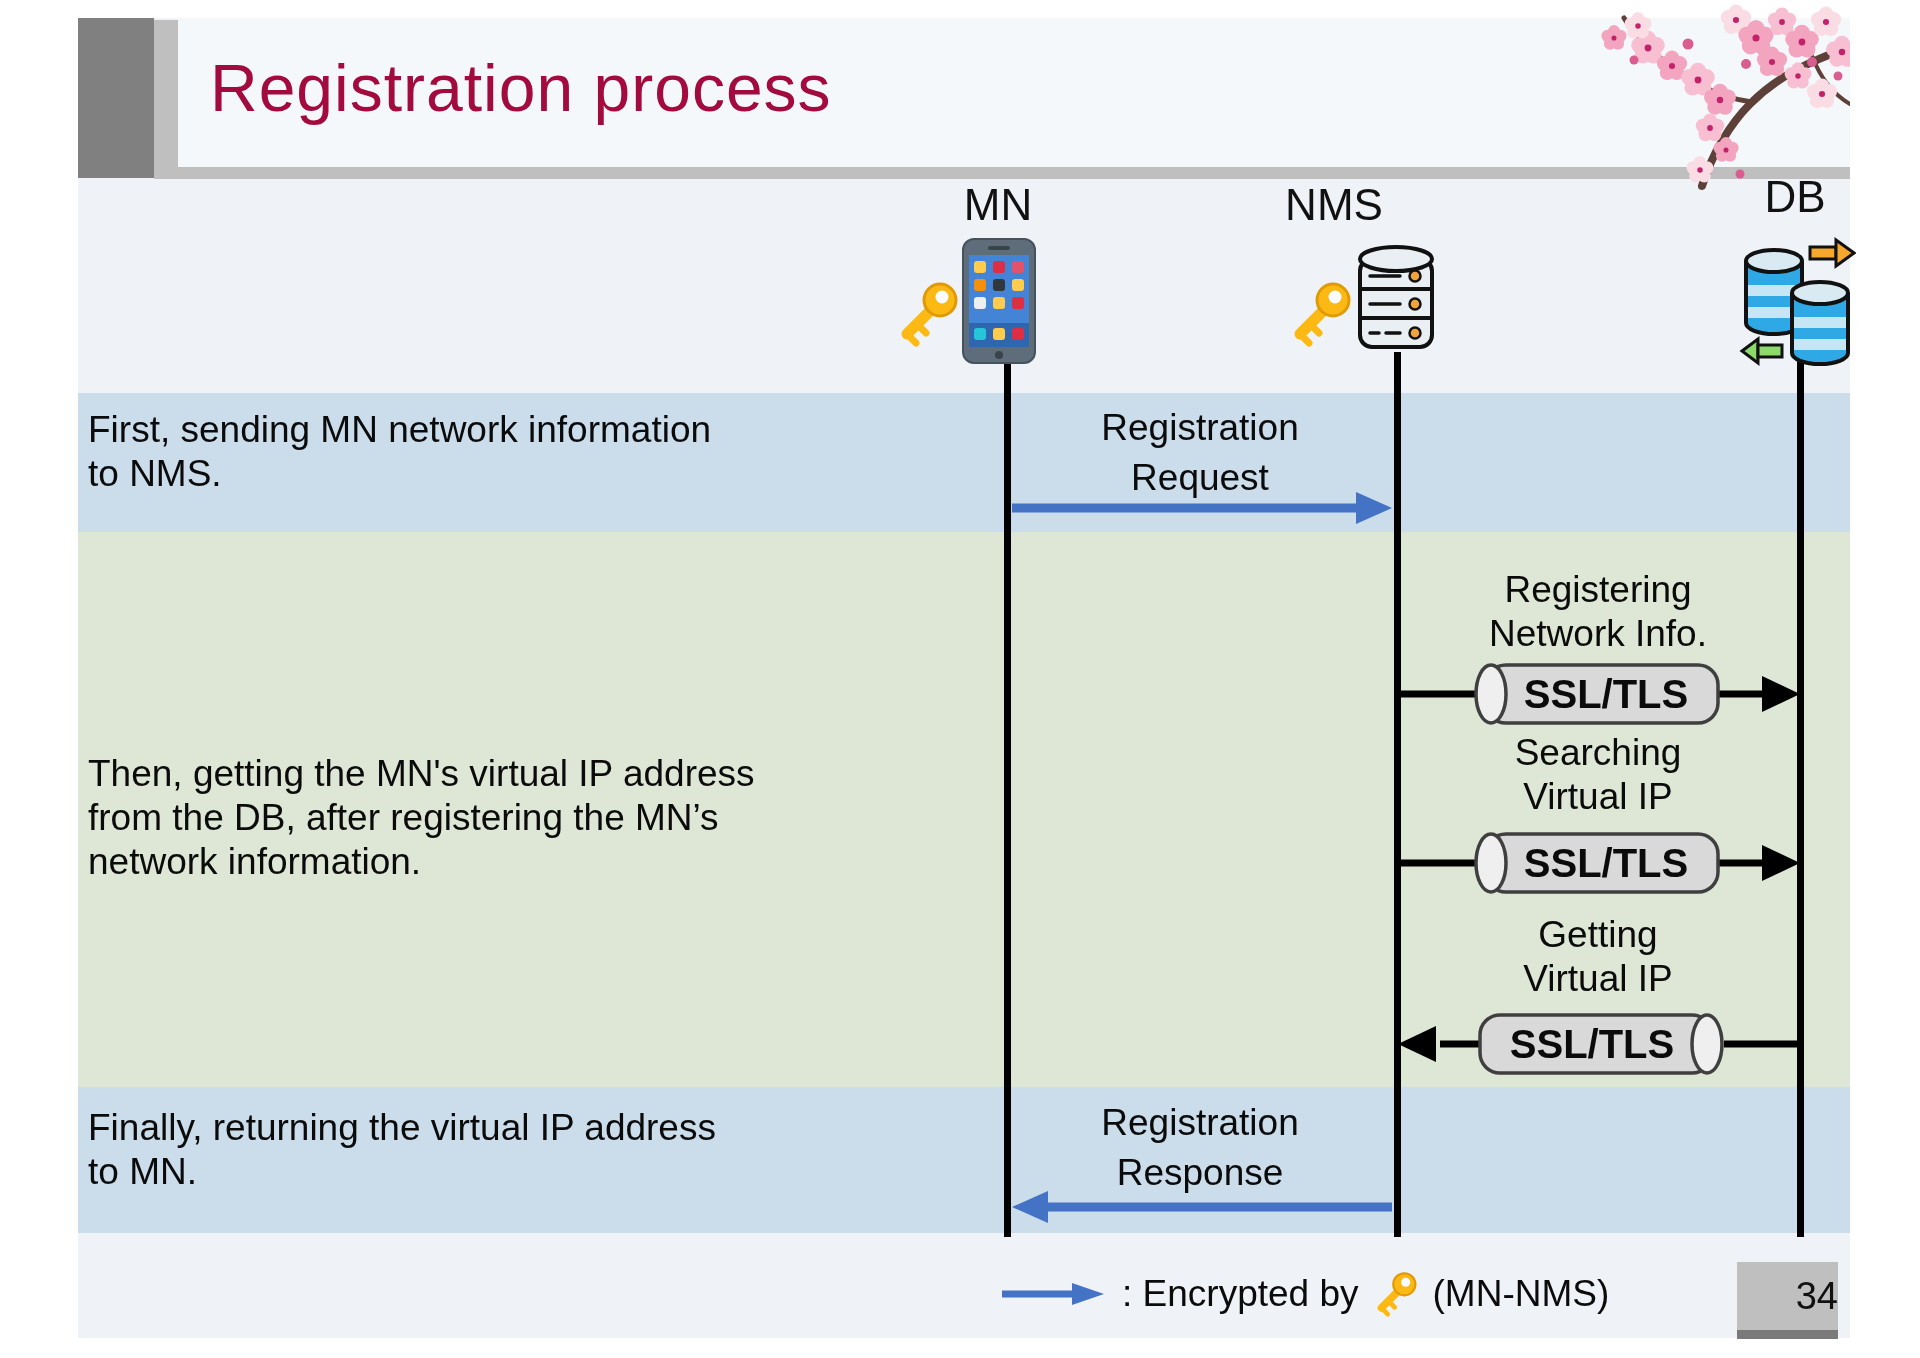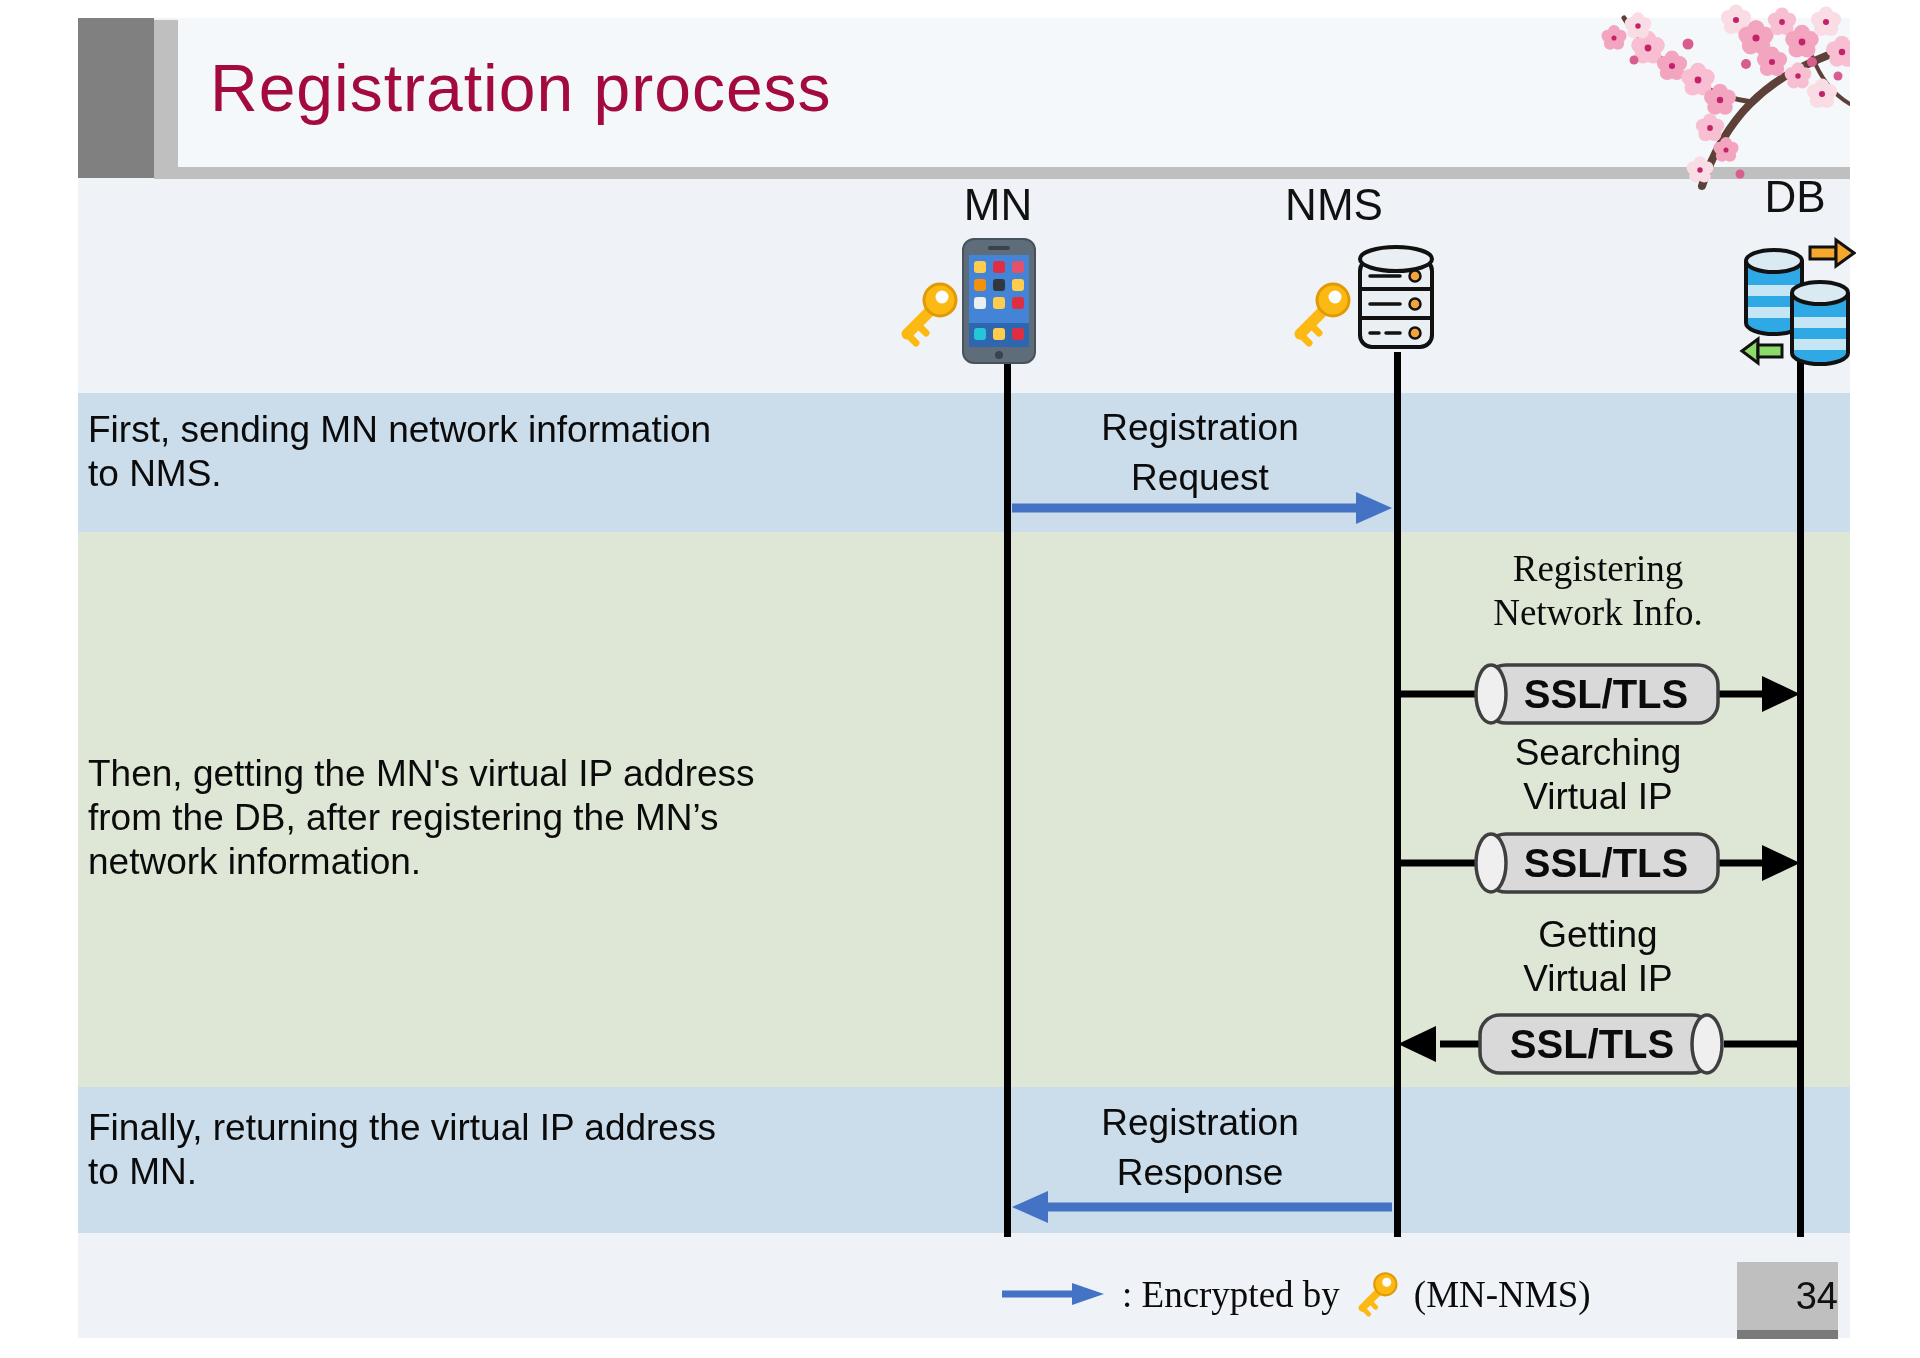--- a/index.html
+++ b/index.html
@@ -40,38 +40,38 @@
 
   
   .msg-label{font-size:37px;line-height:50px;text-align:center;color:#0b0b0b;}
   #msg-request-label{left:1035px;top:403px;width:330px;}
   #msg-response-label{left:1035px;top:1098px;width:330px;}
   #arrow-request{left:1010px;top:490px;}
   #arrow-response{left:1010px;top:1189px;}
 
   
   .op-label{font-size:37px;line-height:44px;text-align:center;color:#0b0b0b;}
-  #op-1-label{left:1468px;top:547px;width:260px;font-family:Liberation Serif, serif;}
+  #op-1-label{left:1468px;top:568px;width:260px;}
   #op-2-label{left:1478px;top:731px;width:240px;}
   #op-3-label{left:1498px;top:913px;width:200px;}
   #op-1-tunnel{left:1394px;top:652px;}
   #op-2-tunnel{left:1394px;top:821px;}
   #op-3-tunnel{left:1394px;top:1002px;}
   .tunnel-text{font-family:"Liberation Sans",sans-serif;font-weight:bold;font-size:40px;fill:#0b0b0b;}
 
   
   #key-mn{left:895px;top:278px;}
   #phone-mn{left:962px;top:238px;}
   #key-nms{left:1288px;top:278px;}
   #server-nms{left:1356px;top:243px;}
   #db-icon{left:1738px;top:235px;}
   #blossom{left:1550px;top:4px;}
 
   
-  #legend{left:998px;top:1268px;height:52px;display:flex;align-items:center;gap:14px;font-family:Liberation Serif, serif;}
+  #legend{left:998px;top:1268px;height:52px;display:flex;align-items:center;gap:14px;}
   .legend-text{font-size:37px;color:#0b0b0b;white-space:nowrap;}
 
   
   #page-box{left:1737px;top:1262px;width:101px;height:77px;}
   #page-box-main{left:0;top:0;width:101px;height:68px;background:#BFBFBF;display:flex;align-items:center;justify-content:flex-end;}
   #page-box-strip{left:0;top:68px;width:101px;height:9px;background:#7A7A7A;}
   #page-number{font-size:38px;color:#111;}
 </style>
 </head>
 <body>

